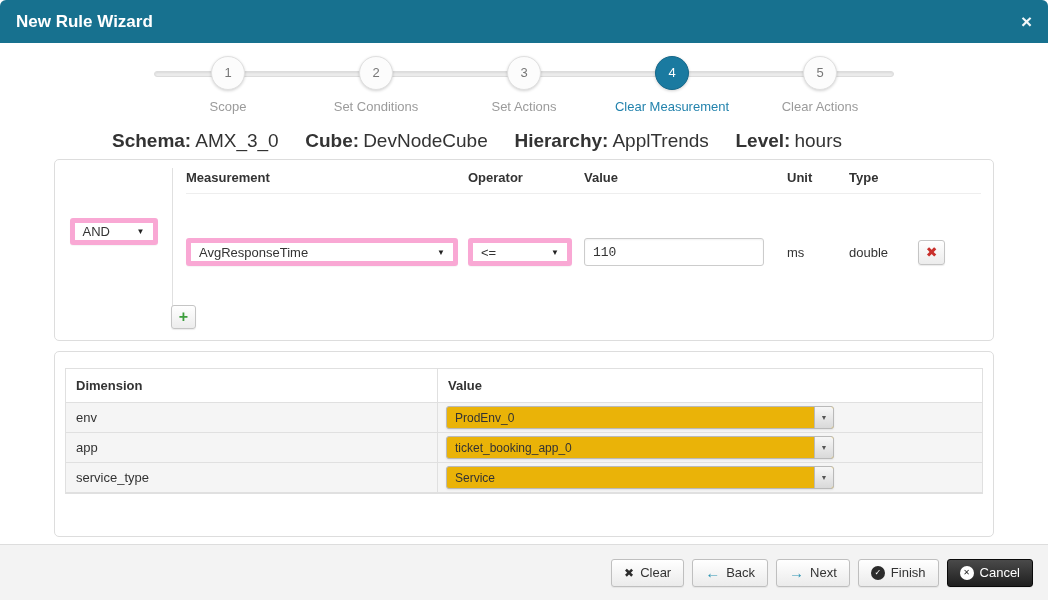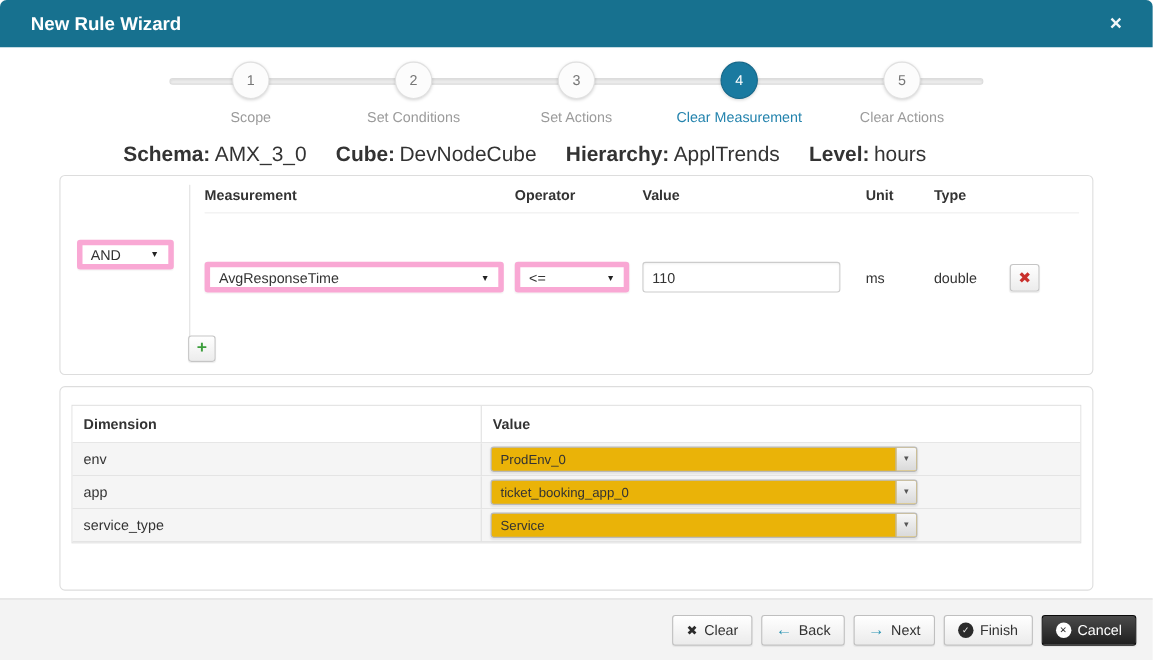--- a/index.html
+++ b/index.html
@@ -4,21 +4,21 @@
 <style>
   * { box-sizing: border-box; margin: 0; padding: 0; }
   html, body { width: 1048px; height: 600px; overflow: hidden; background: #fff;
     font-family: "Liberation Sans", "DejaVu Sans", sans-serif; font-size: 13px; color: #333; }
 
   .dialog { width: 1048px; height: 600px; display: flex; flex-direction: column;
     border-radius: 6px 6px 0 0; background: #fff; }
 
   
   .dialog-header { height: 43px; background: #17718f; color: #fff; display: flex;
-    align-items: center; padding: 0 28px; border-radius: 6px 6px 0 0; flex: 0 0 auto; }
+    align-items: center; padding: 0 16px; border-radius: 6px 6px 0 0; flex: 0 0 auto; }
   .dialog-header h1 { font-size: 17px; font-weight: bold; flex: 1; }
   .close-btn { background: none; border: none; color: #fff; font-size: 19px; font-weight: bold;
     cursor: pointer; line-height: 1; opacity: .95; font-family: inherit; }
 
   
   .dialog-body { flex: 1 1 auto; overflow: hidden; }
 
   
   .stepper { position: relative; width: 740px; margin: 13px auto 0; }
   .step-line { position: absolute; left: 0; right: 0; top: 15px; height: 6px;
@@ -60,21 +60,21 @@
 
   
   .select { height: 28px; background: #fff; border: 5px solid #f9a8d4; border-radius: 3px;
     display: flex; align-items: center; justify-content: space-between; padding: 0 8px;
     font-size: 13px; cursor: pointer; box-shadow: 0 1px 1px rgba(0,0,0,.04); }
   .select-caret { font-size: 8px; color: #222; margin-left: 6px; }
   .logic-select { width: 88px; height: 27px; }
   .measurement-select { width: 272px; }
   .operator-select { width: 104px; }
   .text-input { width: 180px; height: 28px; border: 1px solid #ccc; border-radius: 3px;
-    padding: 0 8px; font-size: 13px; color: #333; font-family: Liberation Sans, sans-serif;
+    padding: 0 8px; font-size: 13px; color: #333; font-family: Liberation Mono, monospace;
     box-shadow: inset 0 1px 2px rgba(0,0,0,.06); }
   .unit-text, .type-text { font-size: 13px; }
 
   .icon-btn { border: 1px solid #c5c5c5; border-radius: 3px;
     background: linear-gradient(#ffffff, #ececec); cursor: pointer;
     display: inline-flex; align-items: center; justify-content: center;
     box-shadow: 0 1px 1px rgba(0,0,0,.08); font-family: inherit; }
   .delete-btn { width: 27px; height: 25px; margin-left: 2px; }
   .delete-x { color: #c9302c; font-size: 14px; font-weight: bold; line-height: 1; }
   .add-btn { position: absolute; left: 116px; bottom: 11px; width: 25px; height: 24px; }

